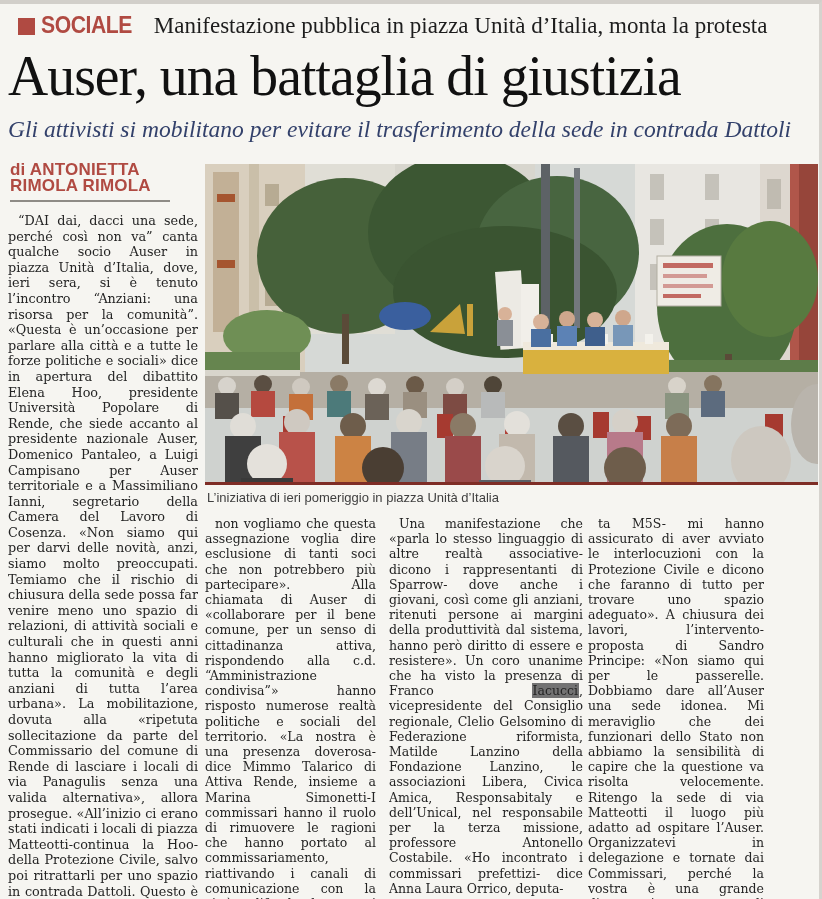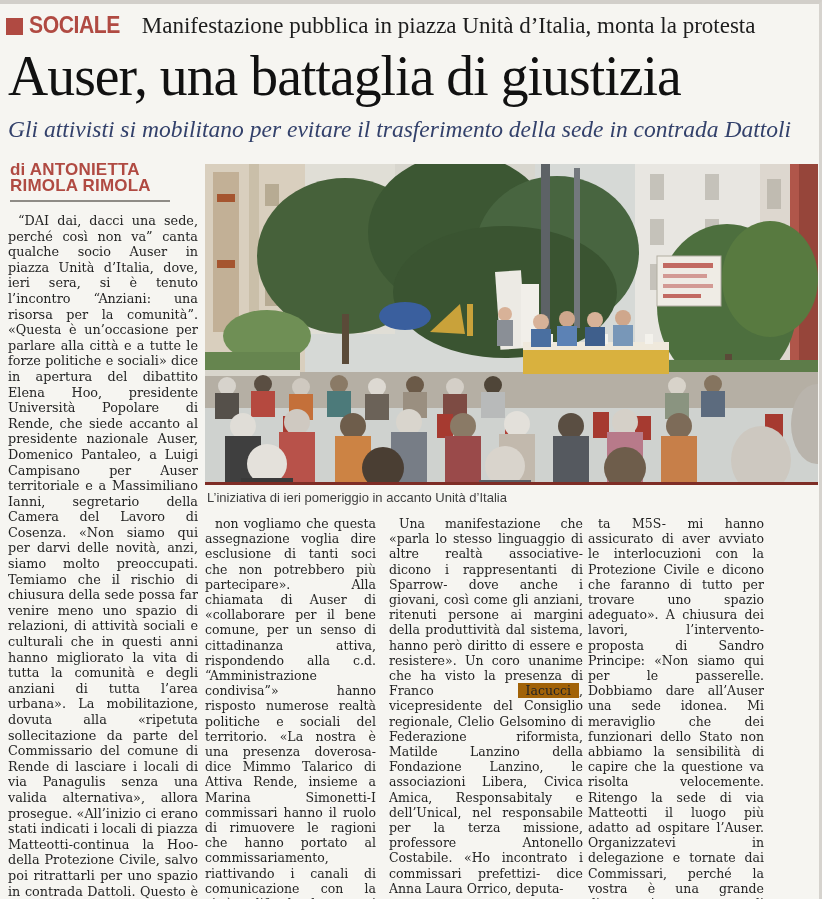--- a/index.html
+++ b/index.html
@@ -9,21 +9,21 @@
     font-family:"DejaVu Serif", serif;
     color:#262626;
   }
   .page{
     position:absolute;inset:0;
     border-top:4px solid #d2cfca;
     border-right:3px solid #d6d3ce;
     box-sizing:border-box;
   }
   
-  .kicker{position:absolute;left:6px;top:8px;width:800px;white-space:nowrap;}
+  .kicker{position:absolute;left:18px;top:8px;width:800px;white-space:nowrap;}
   .kicker .sq{display:inline-block;width:17px;height:17px;background:#b04a42;vertical-align:-2px;margin-right:6px;}
   .kicker .section{
     font-family:"Liberation Sans", sans-serif;font-weight:bold;font-size:23px;
     color:#b04a42;letter-spacing:-0.5px;display:inline-block;transform:scaleX(.92);transform-origin:left;
   }
   .kicker .ktext{
     font-family:"Liberation Serif", serif;font-size:23px;color:#1d1d1d;margin-left:14px;
   }
   
   .headline{
@@ -58,21 +58,21 @@
     position:absolute;text-align:justify;color:#242424;
     -webkit-hyphens:auto;hyphens:auto;
   }
   .col p{margin:0;text-indent:10px;}
   .col1{left:8px;top:209px;width:190px;height:690px;font-size:12.8px;line-height:15.6px;overflow:hidden;}
   .colB{top:512px;height:387px;font-size:12.5px;line-height:15.2px;overflow:hidden;}
   .col2{left:205px;width:171px;}
   .col3{left:389px;width:194px;}
   .col4{left:588px;width:176px;}
   .col2 p,.col3 p,.col4 p{text-indent:10px;}
-  .hl{background:#a16207;padding:0 8px;}
+  .hl{background:#737373;padding:0 1px;}
 </style>
 </head>
 <body>
 
 <div class="page">
 
   <div class="kicker">
     <span class="sq"></span><span class="section">SOCIALE</span><span class="ktext">Manifestazione pubblica in piazza Unità d’Italia, monta la protesta</span>
   </div>
 
@@ -227,21 +227,21 @@
           <rect x="274" y="316" width="52" height="22" fill="#5a5f66"></rect>
         <circle cx="420" cy="304" r="21" fill="#6e5d4b"></circle>
           <rect x="392" y="318" width="56" height="20" fill="#b06a4a"></rect>
         <ellipse cx="556" cy="296" rx="30" ry="34" fill="#cdc8c0"></ellipse>
           <rect x="520" y="318" width="72" height="20" fill="#8c8578"></rect>
         <ellipse cx="612" cy="260" rx="26" ry="40" fill="#b9b4ac"></ellipse>
       </g>
     </svg>
   </div>
 
-  <div class="caption">L’iniziativa di ieri pomeriggio in accanto Unità d’Italia</div>
+  <div class="caption">L’iniziativa di ieri pomeriggio in piazza Unità d’Italia</div>
 
   <div class="col col1">
     <p>“DAI dai, dacci una sede, perché così non va” canta qualche socio Auser in piazza Unità d’Italia, dove, ieri sera, si è tenuto l’incontro “Anziani: una risorsa per la comunità”. «Questa è un’occasione per parlare alla città e a tutte le forze politiche e sociali» dice in apertura del dibattito Elena Hoo, presidente Università Popolare di Rende, che siede accanto al presidente nazionale Auser, Domenico Pantaleo, a Luigi Campisano per Auser territoriale e a Massimiliano Ianni, segretario della Camera del Lavoro di Cosenza. «Non siamo qui per darvi delle novità, anzi, siamo molto preoccupati. Temiamo che il rischio di chiusura della sede possa far venire meno uno spazio di relazioni, di attività sociali e culturali che in questi anni hanno migliorato la vita di tutta la comunità e degli anziani di tutta l’area urbana». La mobilitazione, dovuta alla «ripetuta sollecitazione da parte del Commissario del comune di Rende di lasciare i locali di via Panagulis senza una valida alternativa», allora prosegue. «All’inizio ci erano stati indicati i locali di piazza Matteotti-continua la Hoo- della Protezione Civile, salvo poi ritrattarli per uno spazio in contrada Dattoli. Questo è inidoneo per l’utenza che frequenta le nostre attività e</p>
   </div>
 
   <div class="col colB col2">
     <p>non vogliamo che questa assegnazione voglia dire esclusione di tanti soci che non potrebbero più partecipare». Alla chiamata di Auser di «collaborare per il bene comune, per un senso di cittadinanza attiva, rispondendo alla c.d. “Amministrazione condivisa”» hanno risposto numerose realtà politiche e sociali del territorio. «La nostra è una presenza doverosa- dice Mimmo Talarico di Attiva Rende, insieme a Marina Simonetti-I commissari hanno il ruolo di rimuovere le ragioni che hanno portato al commissariamento, riattivando i canali di comunicazione con la città, difendendo questi presidi di legalità, partecipazione e aggregazione».</p>
   </div>
 
   <div class="col colB col3">

